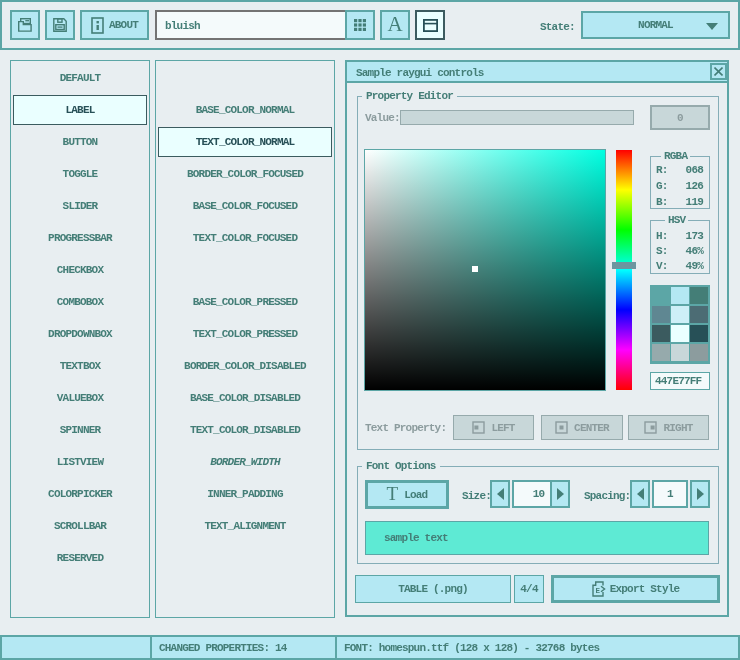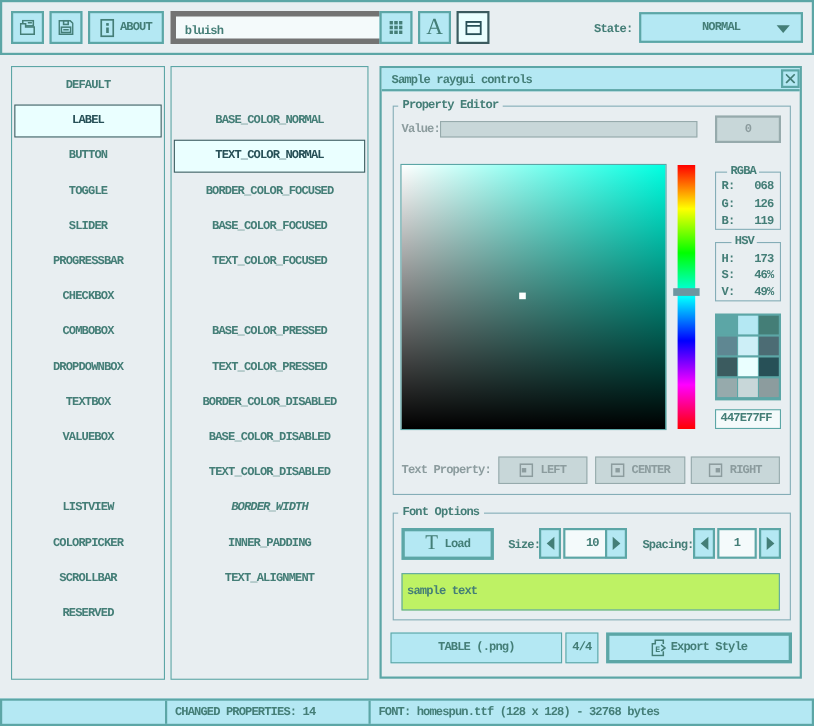--- a/index.html
+++ b/index.html
@@ -34,21 +34,21 @@
     </svg>
 </div>
 <div class="btn ctr" style="left:80px;top:10px;width:69px;height:30px;">
 <svg width="13" height="17" viewBox="0 0 13 17" style="margin-right:5px;">
       <rect x="1" y="1" width="11" height="15" fill="none" stroke="#447e77" stroke-width="1.6"></rect>
       <rect x="5.5" y="4" width="2.4" height="2.4" fill="#447e77"></rect>
       <rect x="5.5" y="8" width="2.4" height="5" fill="#447e77"></rect>
     </svg>
 <span>ABOUT</span>
 </div>
-<div class="abs" style="left:155px;top:10px;width:208px;height:30px;border:5px solid #737373;background:#f4fafb;line-height:28px;padding-left:8px;">bluish</div>
+<div class="abs" style="left:155px;top:10px;width:208px;height:30px;border:2px solid #737373;background:#f4fafb;line-height:28px;padding-left:8px;">bluish</div>
 <div class="btn ctr" style="left:345px;top:10px;width:30px;height:30px;border-width:2px;">
 <svg width="12" height="12" viewBox="0 0 12 12">
       <g fill="#447e77">
         <rect x="0" y="0" width="3.2" height="3.2"></rect>
         <rect x="4.4" y="0" width="3.2" height="3.2"></rect>
         <rect x="8.8" y="0" width="3.2" height="3.2"></rect>
         <rect x="0" y="4.4" width="3.2" height="3.2"></rect>
         <rect x="4.4" y="4.4" width="3.2" height="3.2"></rect>
         <rect x="8.8" y="4.4" width="3.2" height="3.2"></rect>
         <rect x="0" y="8.8" width="3.2" height="3.2"></rect>
@@ -76,20 +76,21 @@
 <div class="item sel" style="top:34px;">LABEL</div>
 <div class="item" style="top:66px;">BUTTON</div>
 <div class="item" style="top:98px;text-align:right;">TOGGLE</div>
 <div class="item" style="top:130px;">SLIDER</div>
 <div class="item" style="top:162px;">PROGRESSBAR</div>
 <div class="item" style="top:194px;">CHECKBOX</div>
 <div class="item" style="top:226px;">COMBOBOX</div>
 <div class="item" style="top:258px;">DROPDOWNBOX</div>
 <div class="item" style="top:290px;">TEXTBOX</div>
 <div class="item" style="top:322px;">VALUEBOX</div>
+<div class="item" style="top:354px;">SPINNER</div>
 <div class="item" style="top:386px;">LISTVIEW</div>
 <div class="item" style="top:418px;">COLORPICKER</div>
 <div class="item" style="top:450px;">SCROLLBAR</div>
 <div class="item" style="top:482px;">RESERVED</div>
 </div>
 
 <div class="abs" style="left:155px;top:60px;width:180px;height:558px;border:1px solid #5ca6a6;">
 <div class="item" style="top:34px;width:174px;">BASE_COLOR_NORMAL</div>
 <div class="item sel" style="top:66px;width:174px;">TEXT_COLOR_NORMAL</div>
 <div class="item" style="top:98px;width:174px;">BORDER_COLOR_FOCUSED</div>
@@ -191,21 +192,21 @@
     <div style="width:0;height:0;border-top:6px solid transparent;border-bottom:6px solid transparent;border-left:7px solid #447e77;"></div>
   </div>
 <div class="txt" style="left:584px;top:490px;">Spacing:</div>
 <div class="btn ctr" style="left:630px;top:480px;width:20px;height:28px;">
     <div style="width:0;height:0;border-top:6px solid transparent;border-bottom:6px solid transparent;border-right:7px solid #447e77;"></div>
   </div>
 <div class="abs ctr" style="left:652px;top:480px;width:36px;height:28px;border:2px solid #5ca6a6;background:#f4fafb;">1</div>
 <div class="btn ctr" style="left:690px;top:480px;width:20px;height:28px;">
     <div style="width:0;height:0;border-top:6px solid transparent;border-bottom:6px solid transparent;border-left:7px solid #447e77;"></div>
   </div>
-<div class="abs" style="left:365px;top:521px;width:344px;height:34px;border:1px solid #5ca6a6;background:#bef264;line-height:32px;padding-left:4px;">sample text</div>
+<div class="abs" style="left:365px;top:521px;width:344px;height:34px;border:1px solid #5ca6a6;background:#5eead4;line-height:32px;padding-left:18px;">sample text</div>
 
 <div class="btn ctr" style="left:355px;top:575px;width:156px;height:28px;border-width:1px;">TABLE (.png)</div>
 <div class="btn ctr" style="left:514px;top:575px;width:30px;height:28px;border-width:1px;">4/4</div>
 <div class="btn ctr" style="left:551px;top:575px;width:169px;height:28px;border-width:3px;">
 <svg width="14" height="16" viewBox="0 0 14 16" style="margin-right:4px;">
       <path d="M3.7 4.2 V1 H11 V4.5 M11 11 V15 H1 V4.2 H3.7 V1" fill="none" stroke="#447e77" stroke-width="1.4"></path>
       <text x="3.6" y="11.5" font-family="Liberation Mono" font-size="7.5" font-weight="bold" fill="#447e77">E</text>
       <path d="M9 5.2 L12.6 8 L9 10.8" fill="none" stroke="#447e77" stroke-width="1.4"></path>
     </svg>
 Export Style</div>

